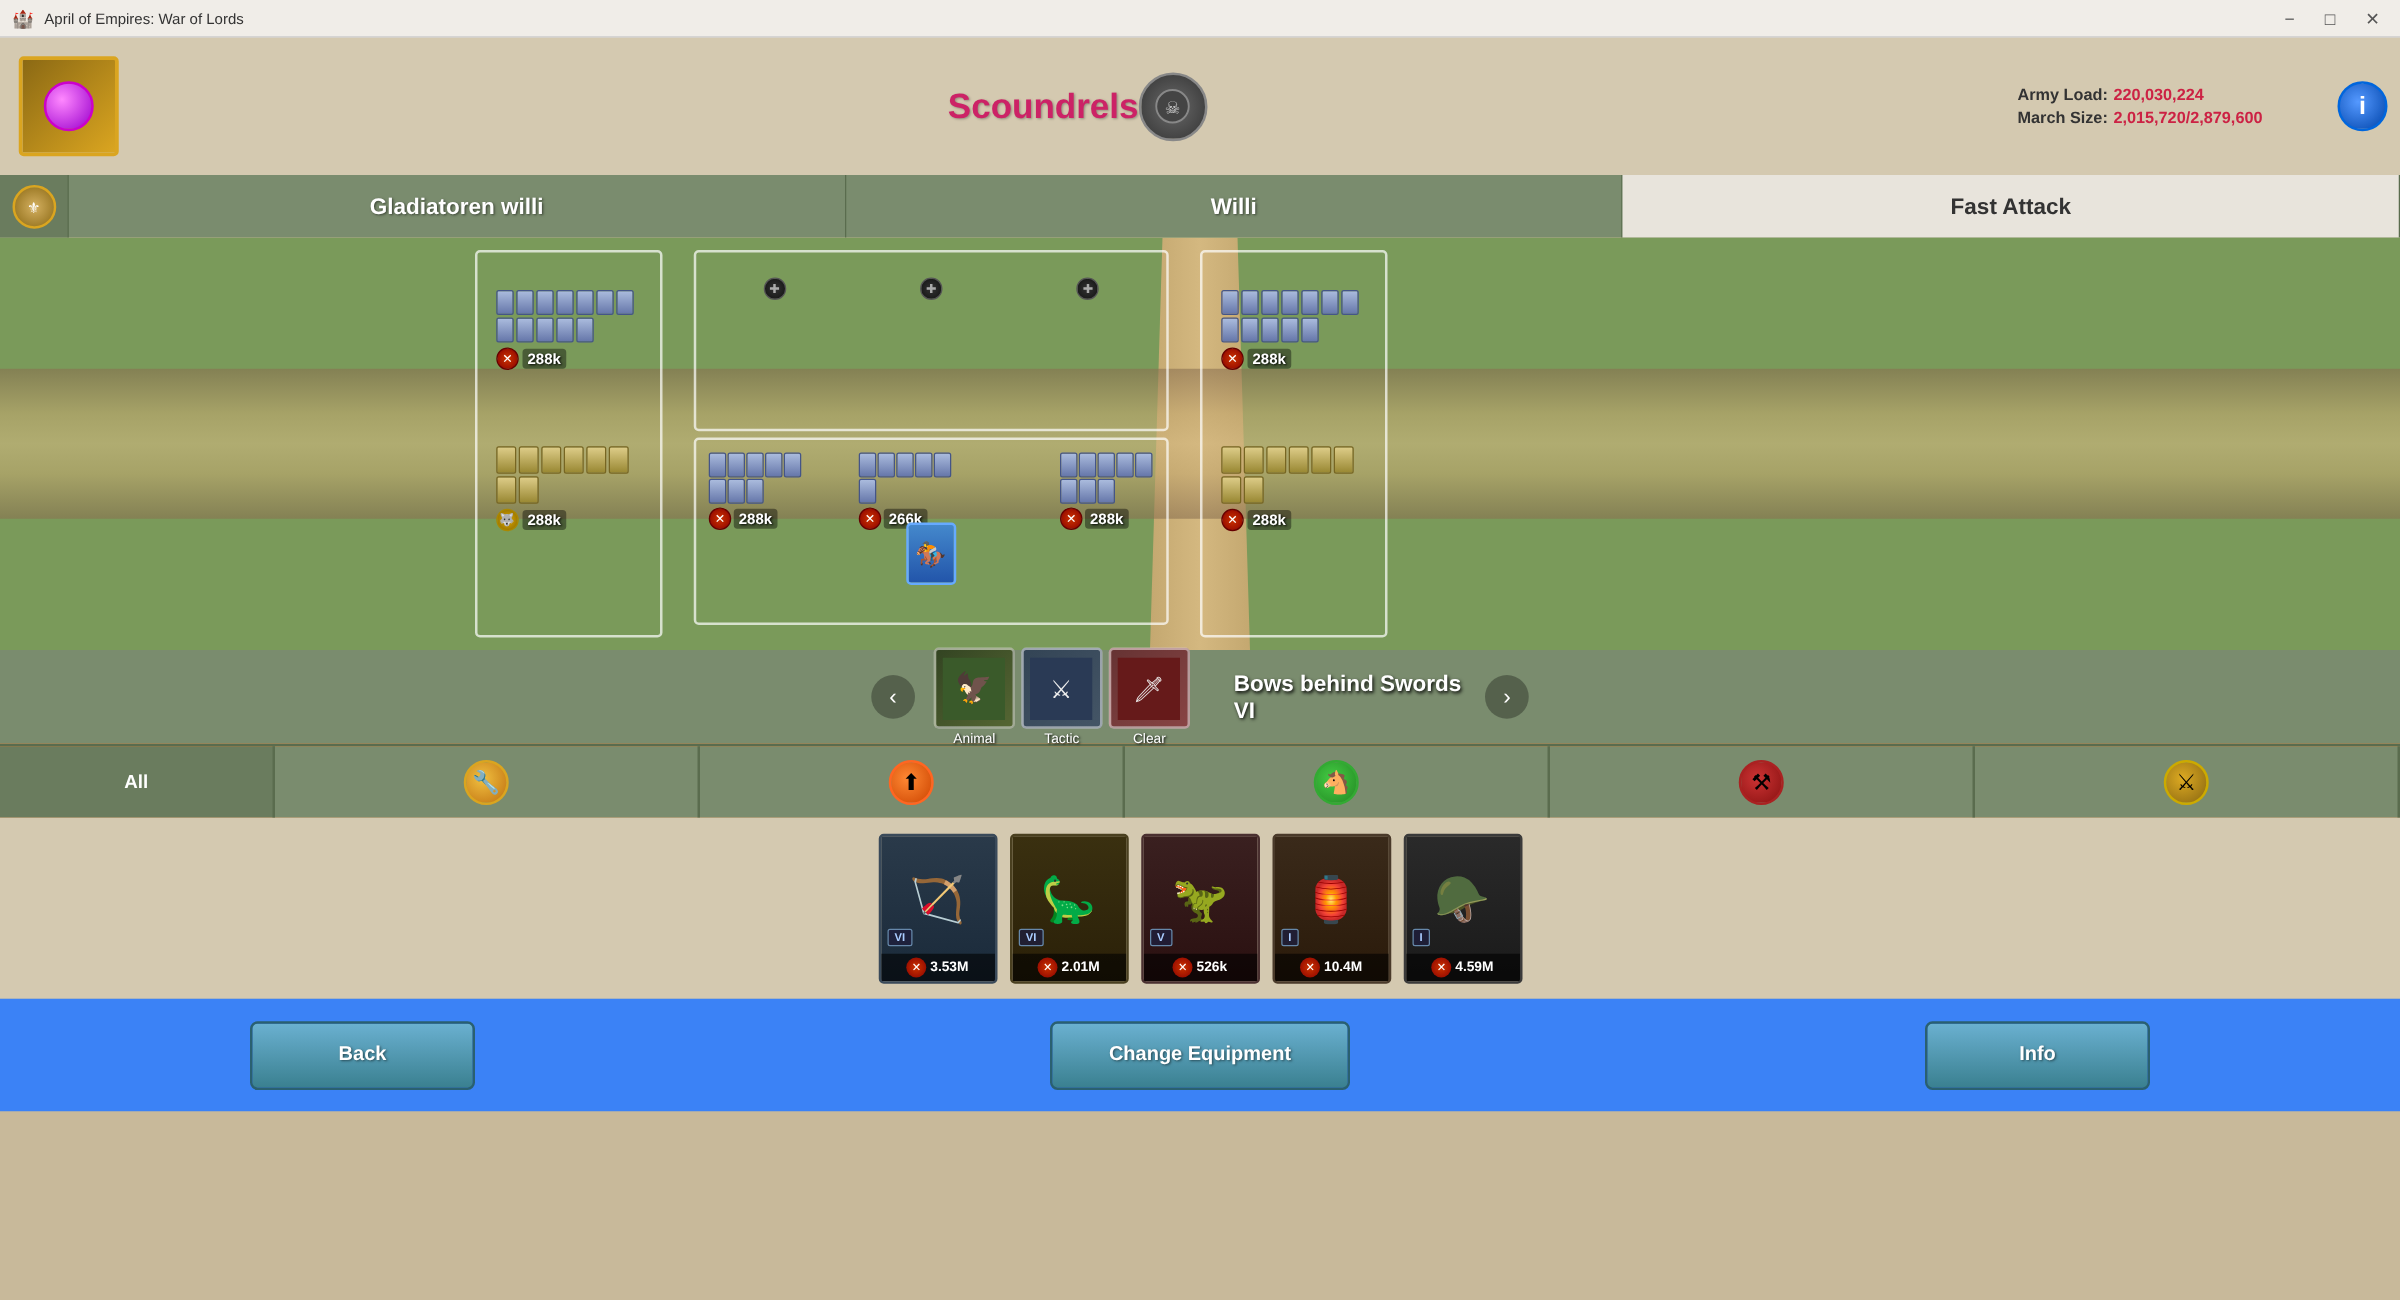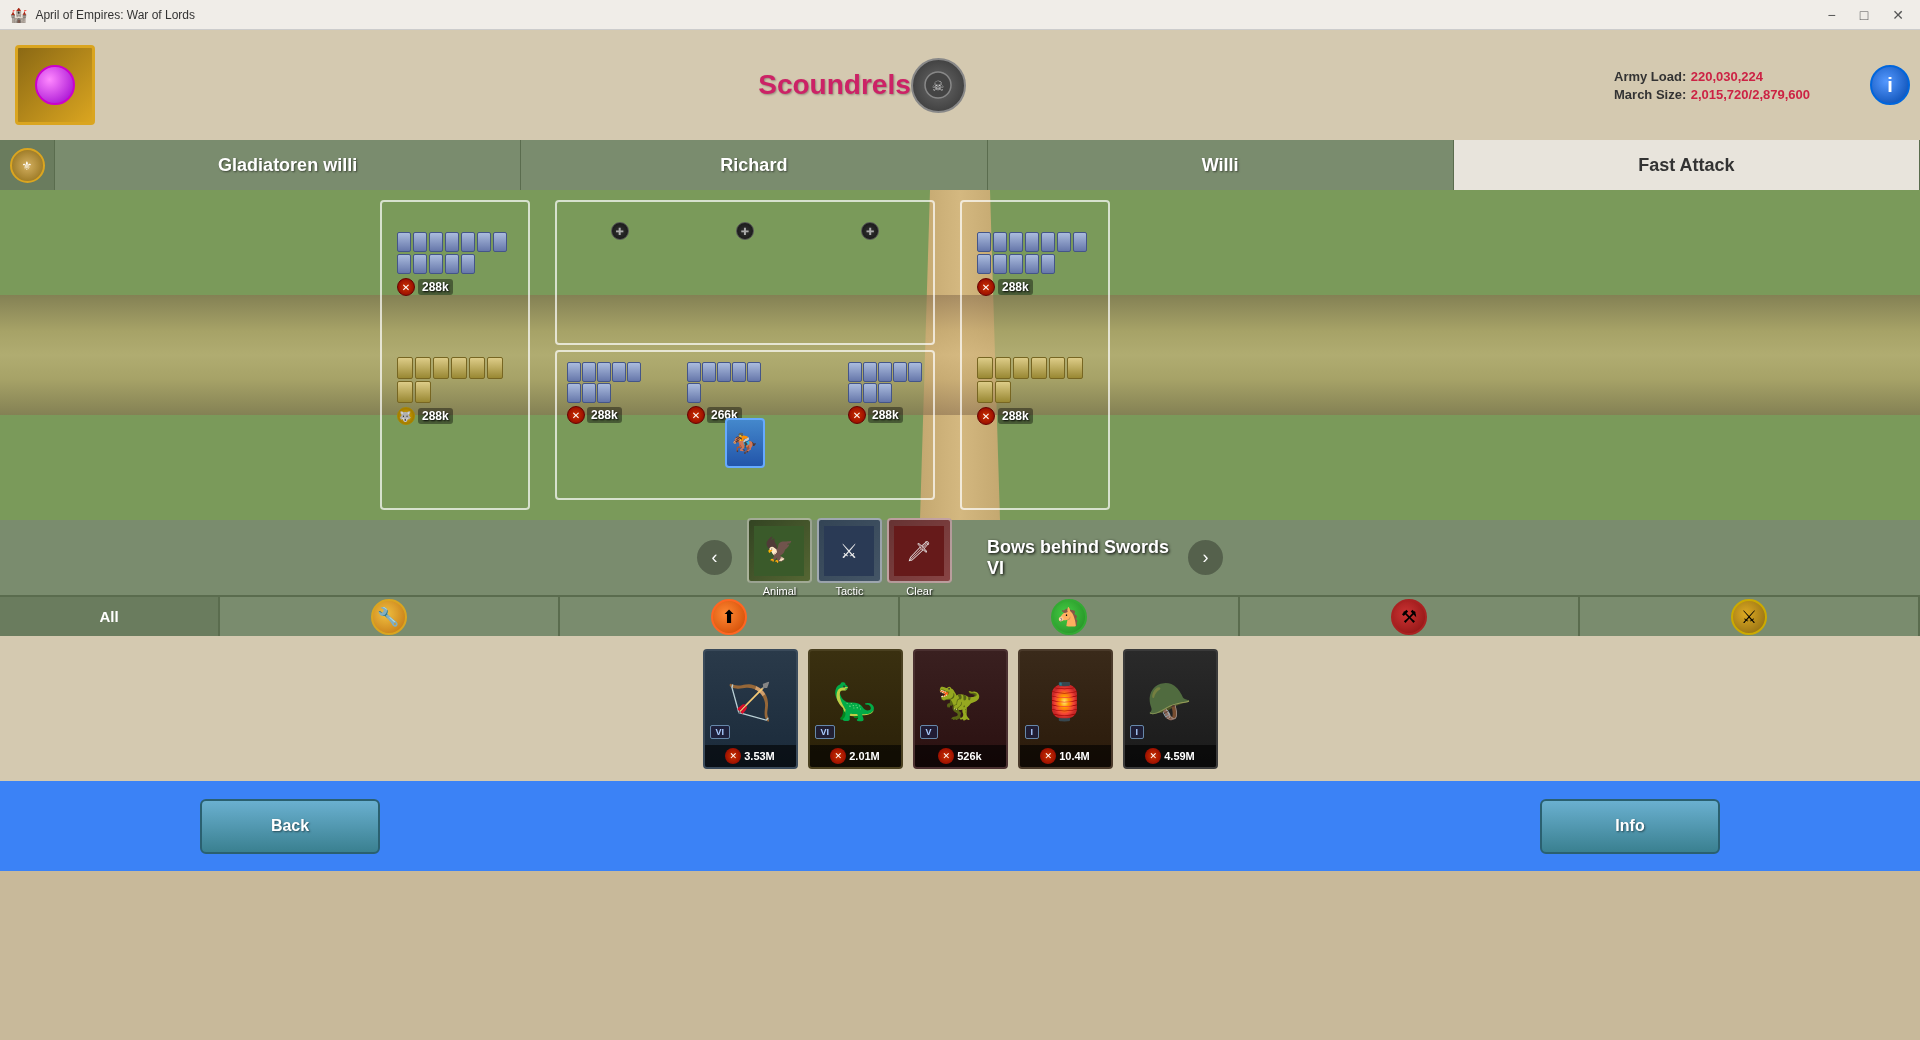--- a/index.html
+++ b/index.html
@@ -358,21 +358,21 @@
       font-weight: bold;
       text-shadow: 1px 1px 3px black;
       margin-left: 20px;
       margin-right: 4px;
       text-align: left;
     }
 
     
     #filter-row {
       width: 100%;
-      height: 41px;
+      height: 59px;
       background: #f97316;
       display: flex;
       align-items: flex-end;
       border-top: 2px solid #5a6c4e;
     }
     .filter-all {
       width: 220px;
       height: 100%;
       display: flex;
       align-items: center;
@@ -572,21 +572,20 @@
 
 <div id="tabs-row">
   <div class="tab-emblem">
     <div class="emblem-circle">
       <svg width="20" height="20" viewBox="0 0 20 20">
         <text x="10" y="15" text-anchor="middle" font-size="12" fill="#fff">⚜</text>
       </svg>
     </div>
   </div>
   <div class="tab-item">Gladiatoren willi</div>
-  <div class="tab-item">Richard</div>
   <div class="tab-item">Willi</div>
   <div class="tab-item active">Fast Attack</div>
 </div>
 
 <div id="battle-area">
   <div id="battle-bg">
 
     <div class="dirt-path-v"></div>
     <div class="dirt-path-h"></div>
 
@@ -835,14 +834,15 @@
     <div class="roman-numeral">I</div>
     <div class="unit-count-bar">
       <div class="unit-count-icon">✕</div>
       <span class="unit-count-val">4.59M</span>
     </div>
   </div>
 </div>
 
 <div id="bottom-bar">
   <button class="action-btn">Back</button>
+  <button class="action-btn wide">Change Equipment</button>
   <button class="action-btn">Info</button>
 </div>
 
 </body></html>

